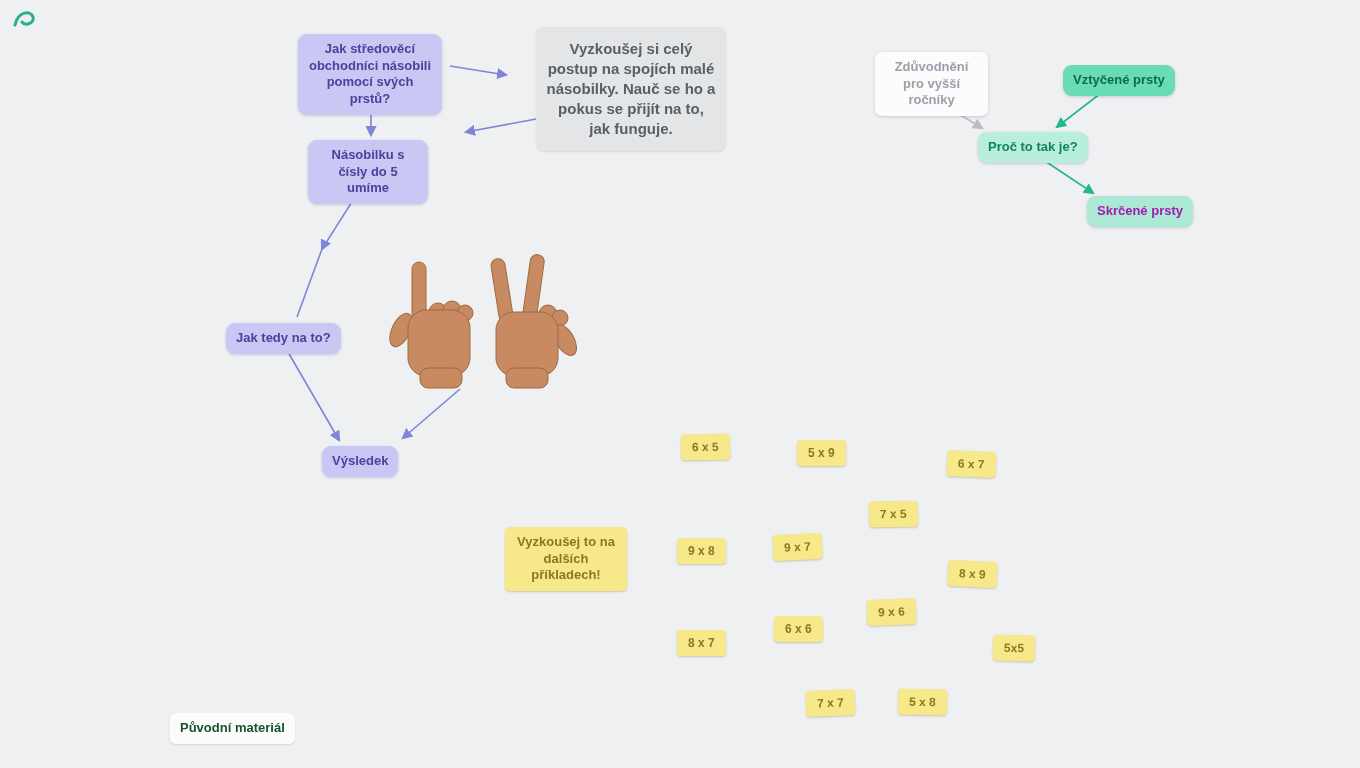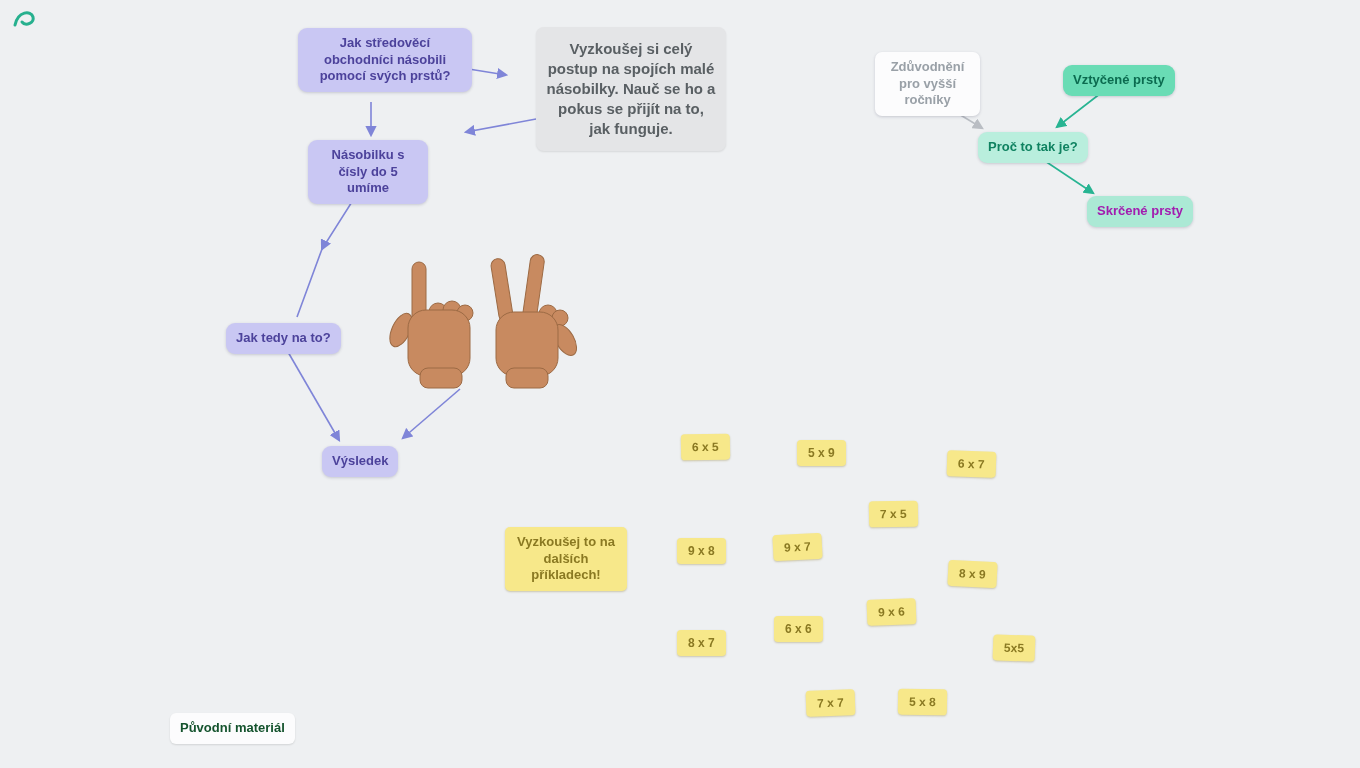--- a/index.html
+++ b/index.html
@@ -94,31 +94,31 @@
       <line x1="1045" y1="161" x2="1093" y2="193" stroke="#27b492" marker-end="url(#at)"></line>
     </g>
   </svg>
 
   <div class="logo">
     <svg width="28" height="28" viewBox="0 0 28 28">
       <path d="M5,21 C8,7 21,6 23,13 C24.5,18.5 16,23 12,18" stroke="#26b08e" stroke-width="3" fill="none" stroke-linecap="round"></path>
     </svg>
   </div>
 
-  <div class="node purple" style="left:298px; top:28px; width:174px;">Jak středověcí obchodníci násobili pomocí svých prstů?</div>
+  <div class="node purple" style="left:298px; top:34px; width:144px;">Jak středověcí obchodníci násobili pomocí svých prstů?</div>
 
   <div class="node gray-box" style="left:536px; top:27px; width:190px;">Vyzkoušej si celý postup na spojích malé násobilky. Nauč se ho a pokus se přijít na to, jak funguje.</div>
 
   <div class="node purple" style="left:308px; top:140px; width:120px;">Násobilku s čísly do 5 umíme</div>
 
   <div class="node purple" style="left:226px; top:323px;">Jak tedy na to?</div>
 
   <div class="node purple" style="left:322px; top:446px;">Výsledek</div>
 
-  <div class="node white" style="left:875px; top:52px; width:105px;">Zdůvodnění pro vyšší ročníky</div>
+  <div class="node white" style="left:875px; top:52px; width:113px;">Zdůvodnění pro vyšší ročníky</div>
 
   <div class="node teal-dark" style="left:1063px; top:65px;">Vztyčené prsty</div>
 
   <div class="node teal-light" style="left:978px; top:132px;">Proč to tak je?</div>
 
   <div class="node teal-mid" style="left:1087px; top:196px;">Skrčené prsty</div>
 
   <div class="node yellow-note" style="left:505px; top:527px; width:122px;">Vyzkoušej to na dalších příkladech!</div>
 
   <div class="node white-btn" style="left:170px; top:713px;">Původní materiál</div>

